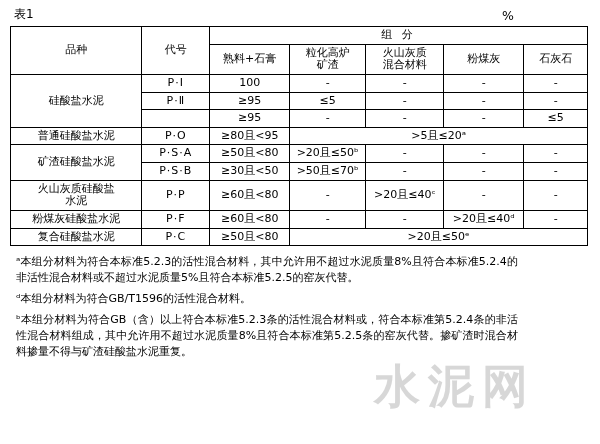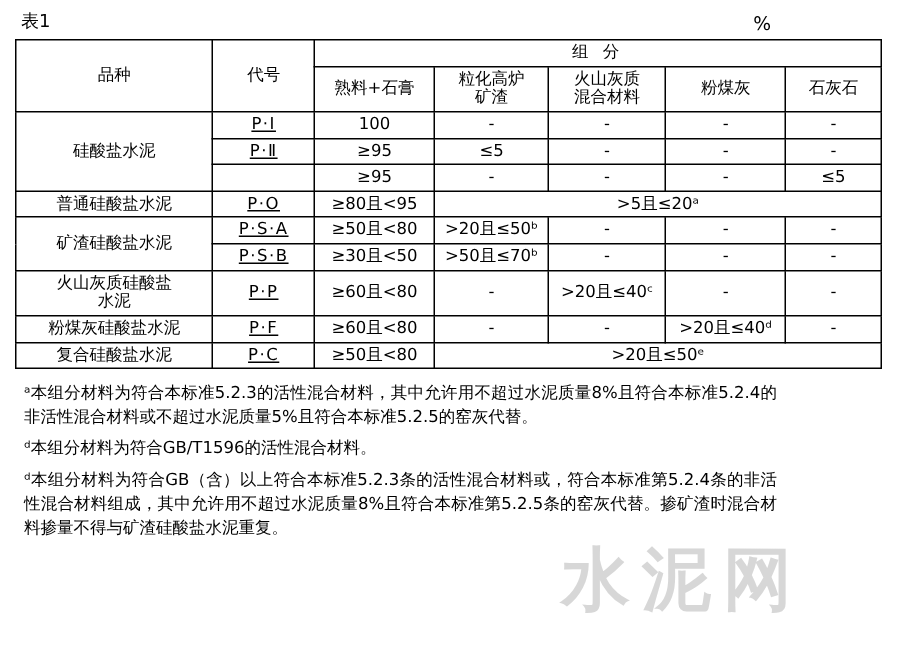--- a/index.html
+++ b/index.html
@@ -49,21 +49,21 @@
   .hdr-cell { font-size: 11px; line-height: 1.2; }
   .col-variety { width: 128px; }
   .col-code { width: 66px; }
   .col-c1 { width: 78px; }
   .col-c2 { width: 74px; }
   .col-c3 { width: 76px; }
   .col-c4 { width: 78px; }
   .col-c5 { width: 62px; }
 
   .variety-cell { font-size: 11.5px; margin-top: 48px; }
-  .code-cell { font-size: 11.5px; letter-spacing: 1px; text-decoration: underline; }
+  .code-cell { font-size: 11.5px; letter-spacing: 1px; }
   .dash { font-size: 11px; }
 
   .notes {
     margin-top: 8px;
     padding: 0 8px 0 6px;
     position: relative;
     z-index: 2;
   }
   .note {
     font-size: 11px;
@@ -194,17 +194,17 @@
         <td class="code-cell">P·C</td>
         <td>≥50且&lt;80</td>
         <td colspan="4">&gt;20且≤50ᵉ</td>
       </tr>
     </tbody>
   </table>
 
   <div class="notes">
     <div class="note">ᵃ本组分材料为符合本标准5.2.3的活性混合材料，其中允许用不超过水泥质量8%且符合本标准5.2.4的非活性混合材料或不超过水泥质量5%且符合本标准5.2.5的窑灰代替。</div>
     <div class="note">ᵈ本组分材料为符合GB/T1596的活性混合材料。</div>
-    <div class="note">ᵈ本组分材料为符合GB（含）以上符合本标准5.2.3条的活性混合材料或，符合本标准第5.2.4条的非活性混合材料组成，其中允许用不超过水泥质量8%且符合本标准第5.2.5条的窑灰代替。掺矿渣时混合材料掺量不得与矿渣硅酸盐水泥重复。</div>
+    <div class="note">ᵇ本组分材料为符合GB（含）以上符合本标准5.2.3条的活性混合材料或，符合本标准第5.2.4条的非活性混合材料组成，其中允许用不超过水泥质量8%且符合本标准第5.2.5条的窑灰代替。掺矿渣时混合材料掺量不得与矿渣硅酸盐水泥重复。</div>
   </div>
 
   <div class="watermark">水泥网</div>
 </div>
 
 </body></html>

